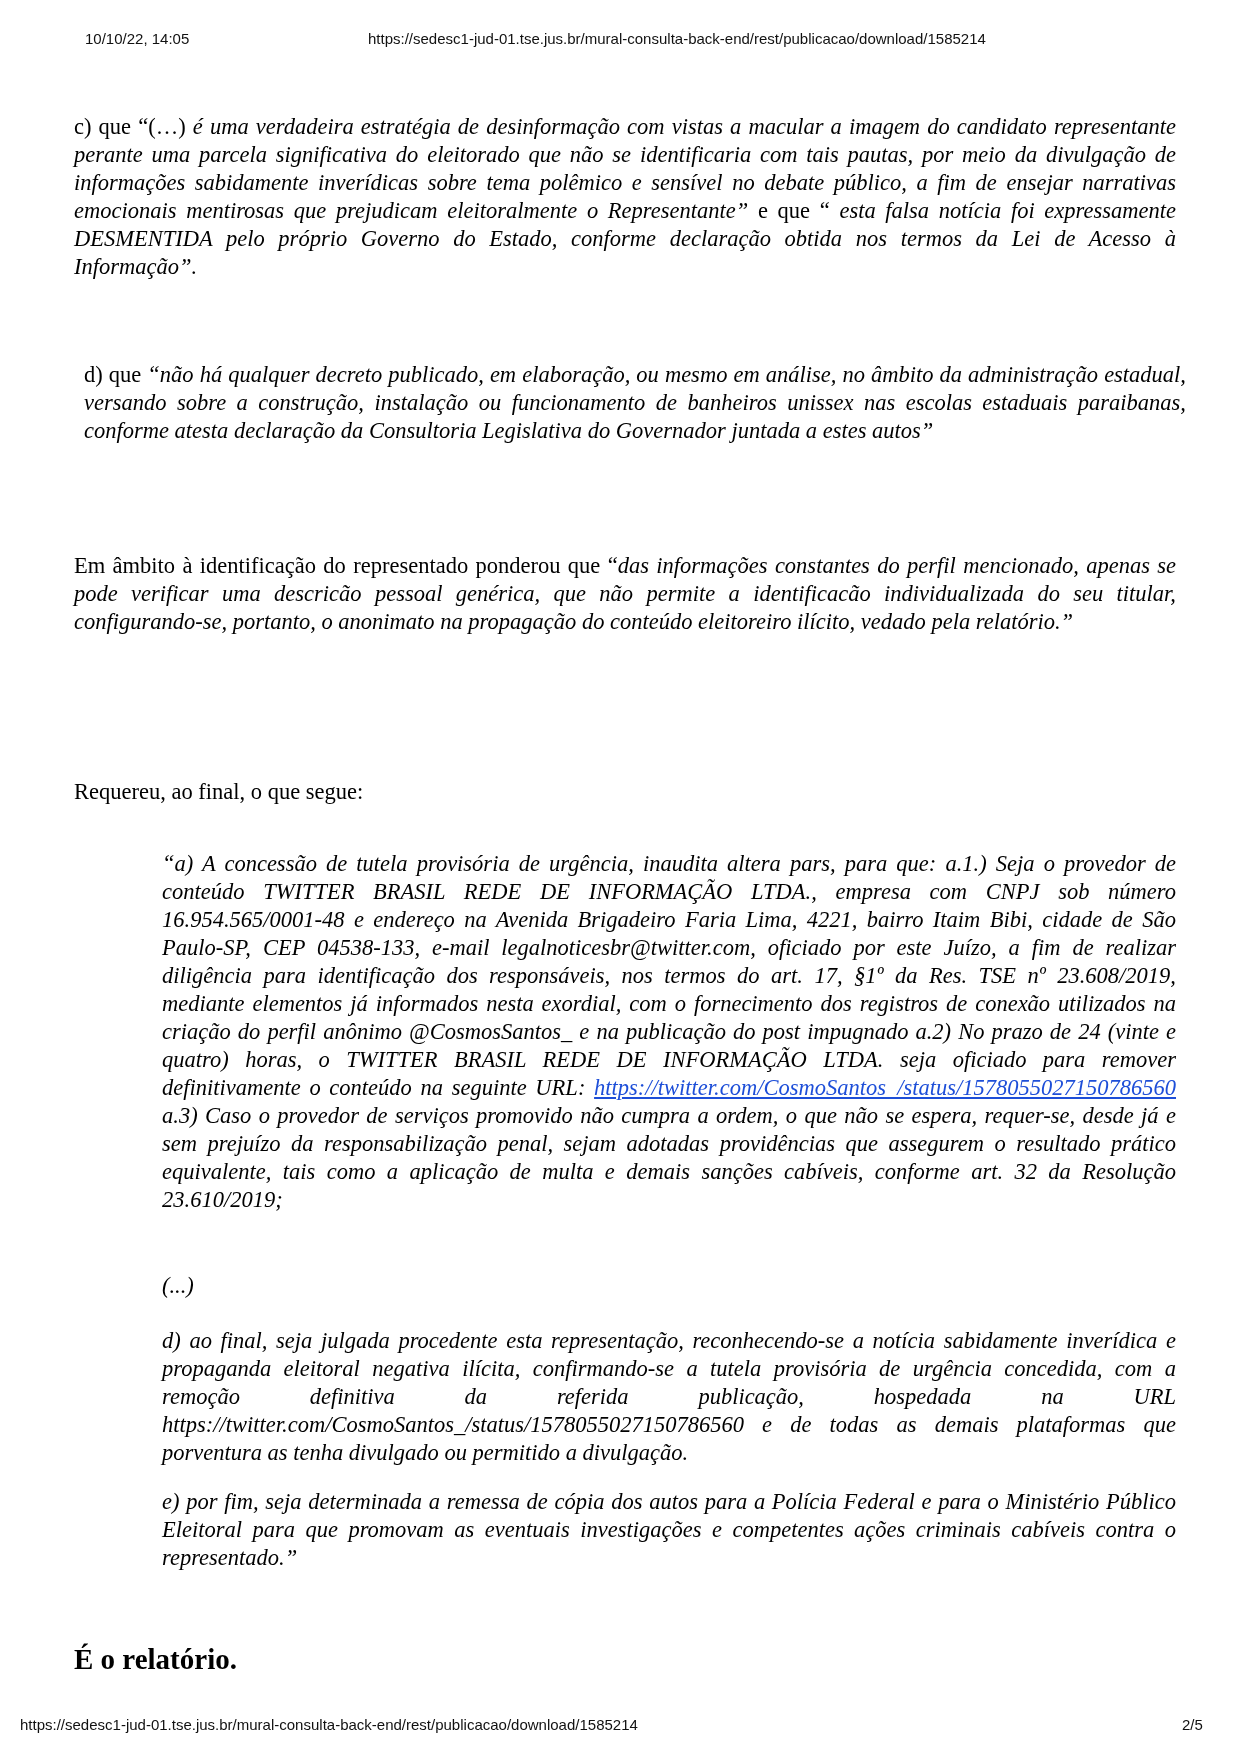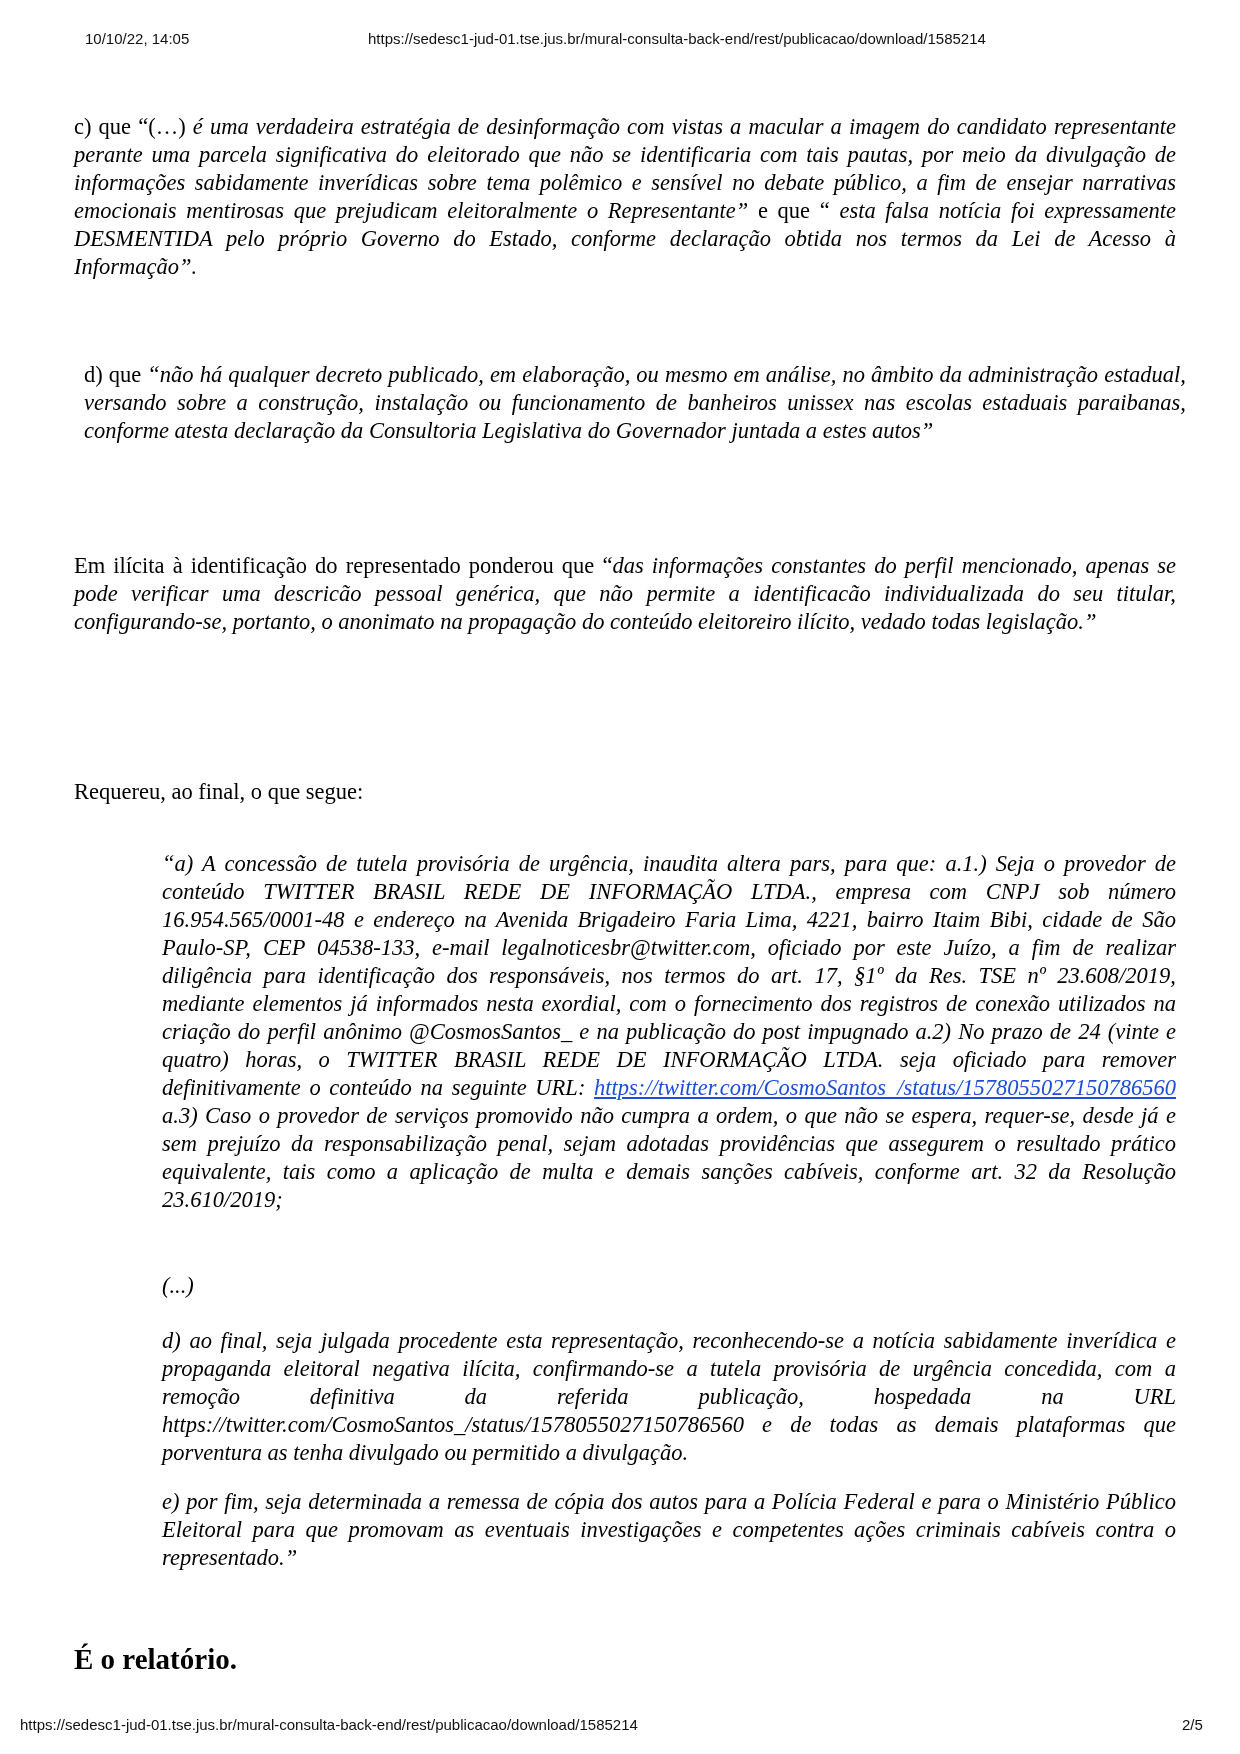--- a/index.html
+++ b/index.html
@@ -27,21 +27,21 @@
 </head>
 <body>
 
 <div class="hdr" id="hdr-date">10/10/22, 14:05</div>
 <div class="hdr" id="hdr-url">https://sedesc1-jud-01.tse.jus.br/mural-consulta-back-end/rest/publicacao/download/1585214</div>
 
 <div class="doc p-main" id="p-c"><span>c) que “(…) </span><i>é uma verdadeira estratégia de desinformação com vistas a macular a imagem do candidato representante perante uma parcela significativa do eleitorado que não se identificaria com tais pautas, por meio da divulgação de informações sabidamente inverídicas sobre tema polêmico e sensível no debate público, a fim de ensejar narrativas emocionais mentirosas que prejudicam eleitoralmente o Representante”</i><span> e que “ </span><i>esta falsa notícia foi expressamente DESMENTIDA pelo próprio Governo do Estado, conforme declaração obtida nos termos da Lei de Acesso à Informação”.</i></div>
 
 <div class="doc p-main" id="p-d"><span>d) que </span><i>“não há qualquer decreto publicado, em elaboração, ou mesmo em análise, no âmbito da administração estadual, versando sobre a construção, instalação ou funcionamento de banheiros unissex nas escolas estaduais paraibanas, conforme atesta declaração da Consultoria Legislativa do Governador juntada a estes autos”</i></div>
 
-<div class="doc p-main" id="p-em"><span>Em ilícita à identificação do representado ponderou que “</span><i>das informações constantes do perfil mencionado, apenas se pode verificar uma descricão pessoal genérica, que não permite a identificacão individualizada do seu titular, configurando-se, portanto, o anonimato na propagação do conteúdo eleitoreiro ilícito, vedado todas legislação.”</i></div>
+<div class="doc p-main" id="p-em"><span>Em âmbito à identificação do representado ponderou que “</span><i>das informações constantes do perfil mencionado, apenas se pode verificar uma descricão pessoal genérica, que não permite a identificacão individualizada do seu titular, configurando-se, portanto, o anonimato na propagação do conteúdo eleitoreiro ilícito, vedado pela relatório.”</i></div>
 
 <div class="doc p-main" id="p-req">Requereu, ao final, o que segue:</div>
 
 <div class="doc p-quote" id="q-a"><span>“a) A concessão de tutela provisória de urgência, inaudita altera pars, para que: a.1.) Seja o provedor de conteúdo TWITTER BRASIL REDE DE INFORMAÇÃO LTDA., empresa com CNPJ sob número 16.954.565/0001-48 e endereço na Avenida Brigadeiro Faria Lima, 4221, bairro Itaim Bibi, cidade de São Paulo-SP, CEP 04538-133, e-mail legalnoticesbr@twitter.com, oficiado por este Juízo, a fim de realizar diligência para identificação dos responsáveis, nos termos do art. 17, §1º da Res. TSE nº 23.608/2019, mediante elementos já informados nesta exordial, com o fornecimento dos registros de conexão utilizados na criação do perfil anônimo @CosmosSantos_ e na publicação do post impugnado a.2) No prazo de 24 (vinte e quatro) horas, o TWITTER BRASIL REDE DE INFORMAÇÃO LTDA. seja oficiado para remover definitivamente o conteúdo na seguinte URL: </span><a class="link">https://twitter.com/CosmoSantos_/status/1578055027150786560</a><span style="white-space: pre-wrap;">  a.3) Caso o provedor de serviços promovido não cumpra a ordem, o que não se espera, requer-se, desde já e sem prejuízo da responsabilização penal, sejam adotadas providências que assegurem o resultado prático equivalente, tais como a aplicação de multa e demais sanções cabíveis, conforme art. 32 da Resolução 23.610/2019;</span></div>
 
 <div class="doc p-quote" id="q-ellipsis">(...)</div>
 
 <div class="doc p-quote" id="q-d">d) ao final, seja julgada procedente esta representação, reconhecendo-se a notícia sabidamente inverídica e propaganda eleitoral negativa ilícita, confirmando-se a tutela provisória de urgência concedida, com a remoção definitiva da referida publicação, hospedada na URL https://twitter.com/CosmoSantos_/status/1578055027150786560 e de todas as demais plataformas que porventura as tenha divulgado ou permitido a divulgação.</div>
 
 <div class="doc p-quote" id="q-e">e) por fim, seja determinada a remessa de cópia dos autos para a Polícia Federal e para o Ministério Público Eleitoral para que promovam as eventuais investigações e competentes ações criminais cabíveis contra o representado.”</div>

